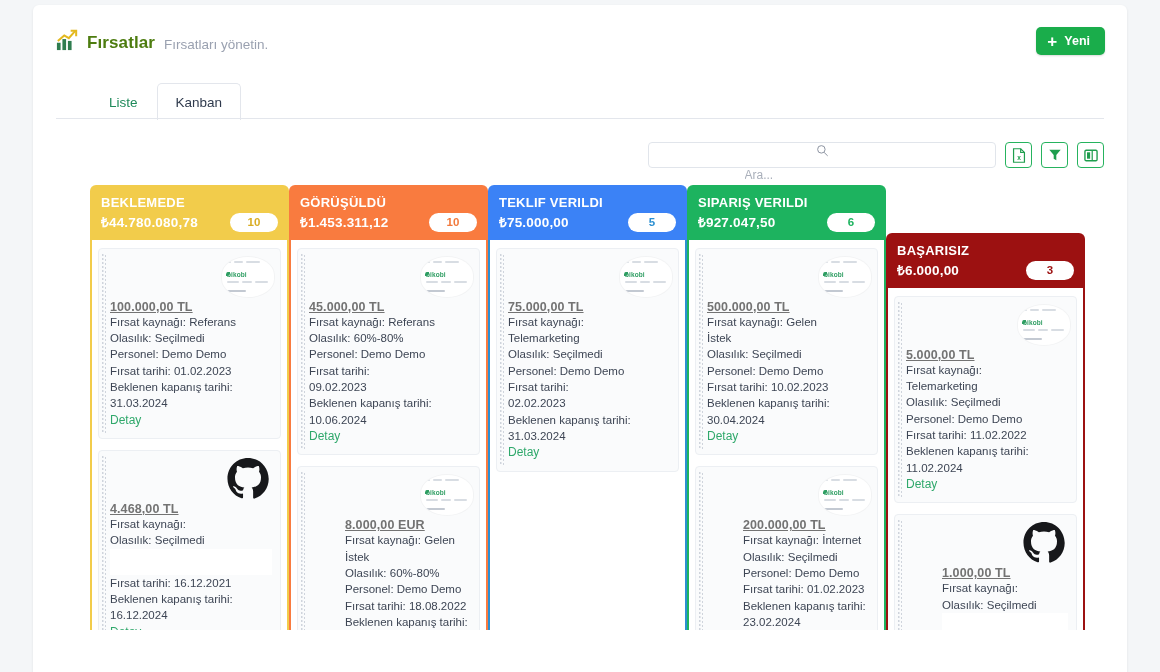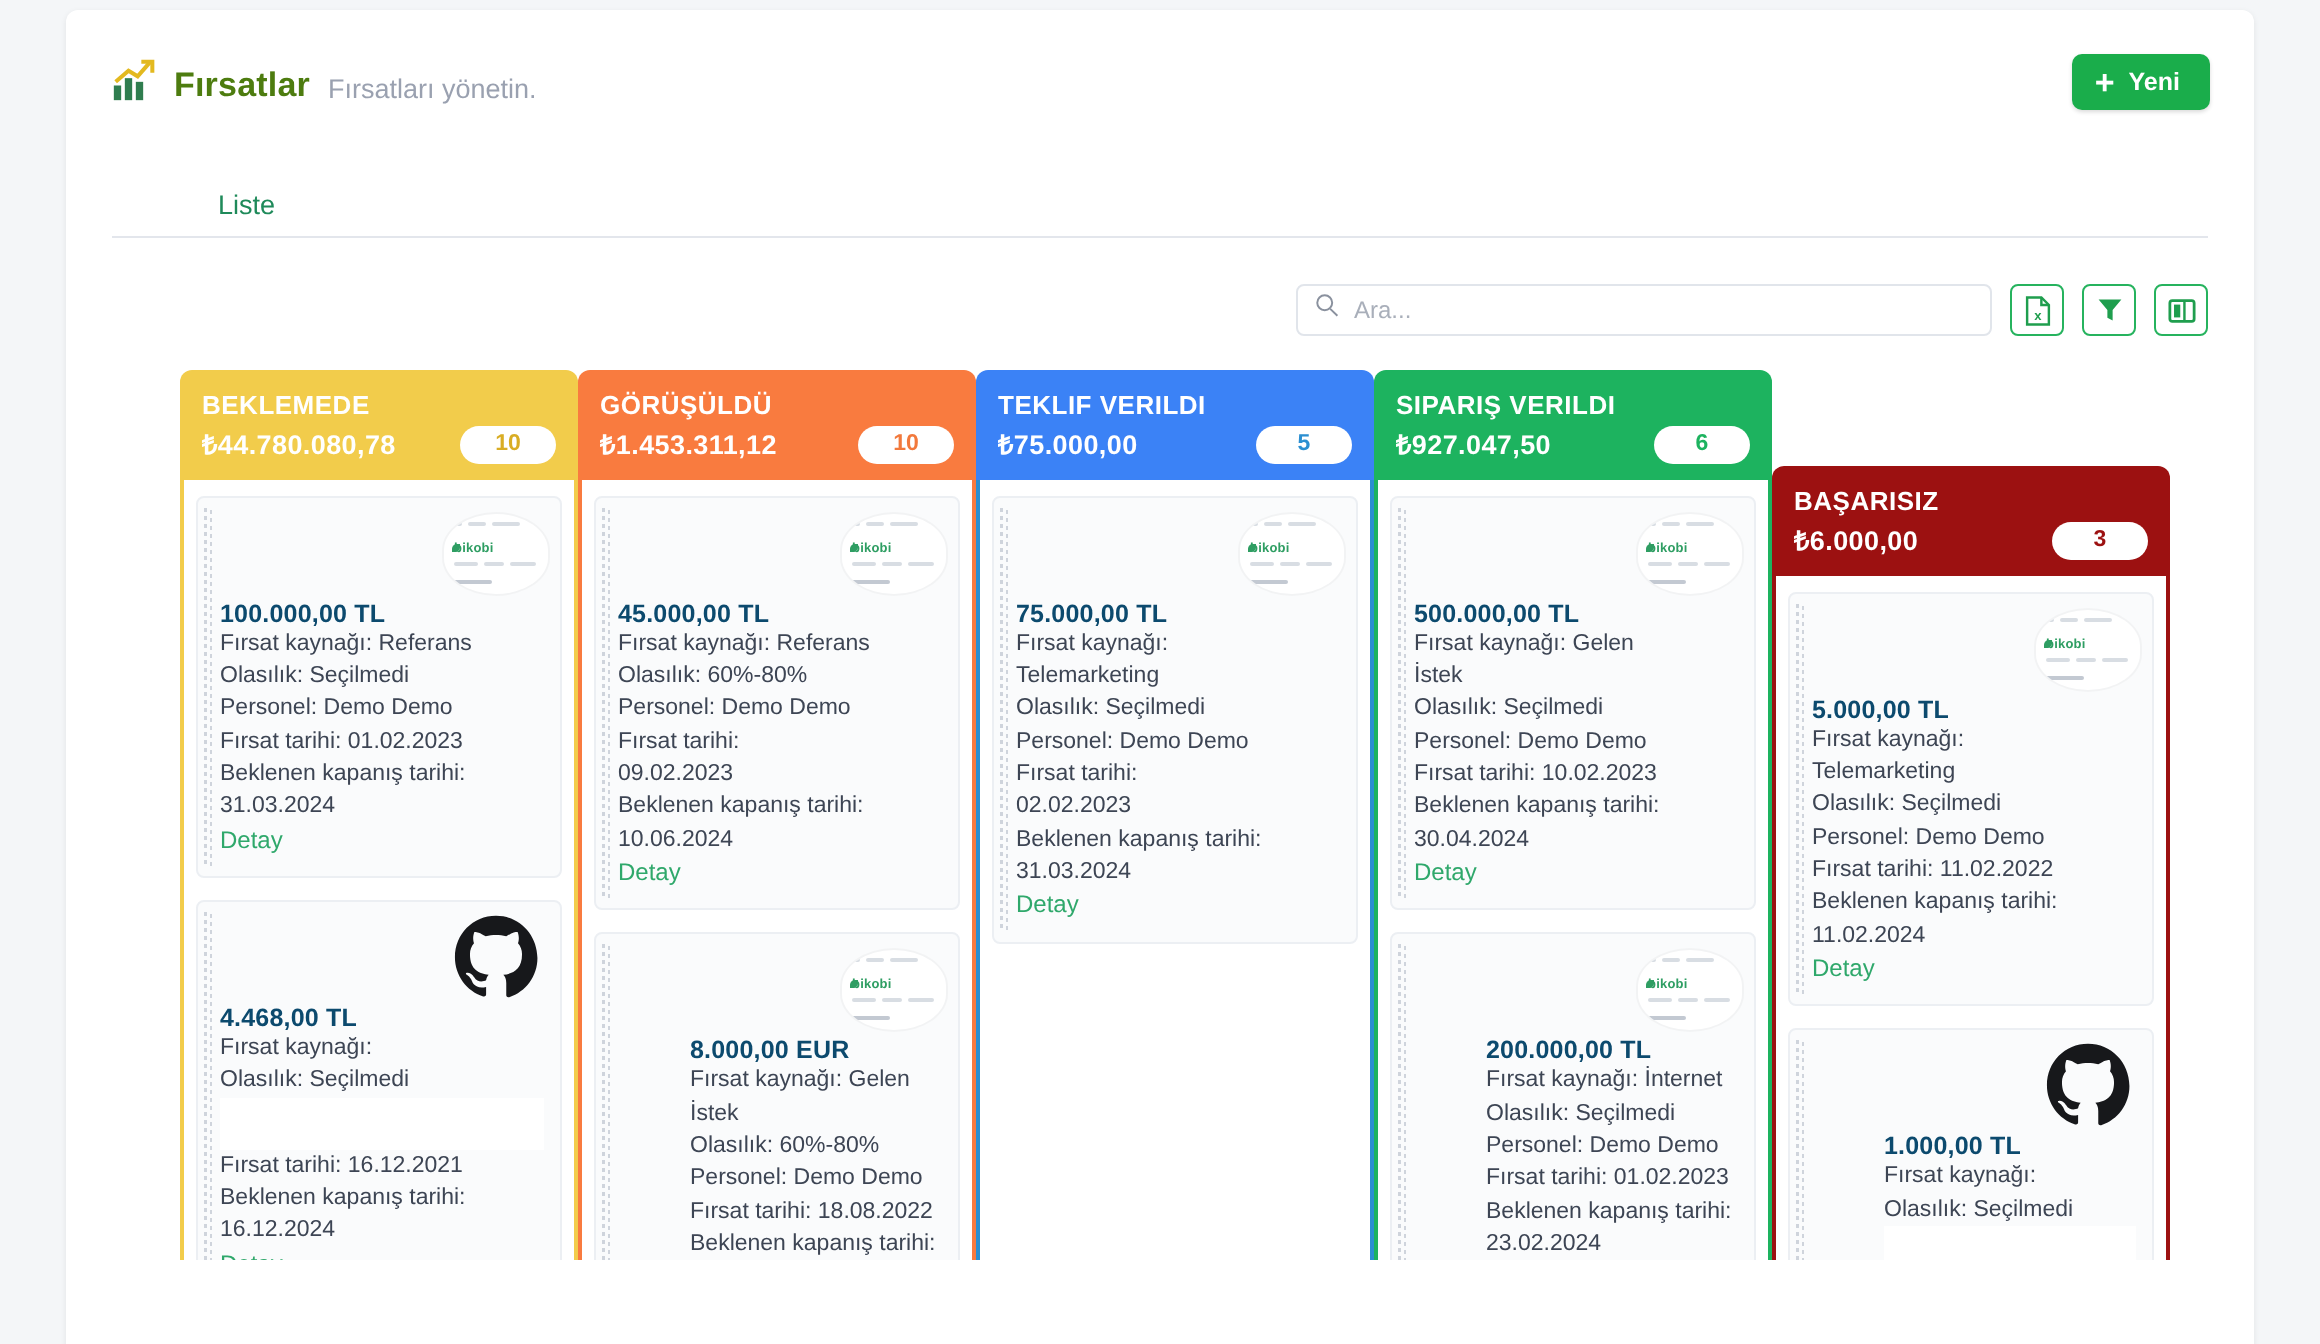--- a/index.html
+++ b/index.html
@@ -40,21 +40,21 @@
   }
   .tab.active{
     background:#fff; border-color:#e3e6ec; border-radius:5px 5px 0 0;
     color:#2f3a4d; font-weight:normal;
   }
   .tabs-rule{ height:1px; background:#e3e6ec; margin:0 23px; position:relative; top:-1px; }
   
   .toolbar{ display:flex; justify-content:flex-end; align-items:center; padding:22px 23px 0 0; gap:9px; }
   .search-wrap{
     width:348px; height:26px; border:1px solid #e1e5eb; border-radius:4px;
-    display:flex; align-items:center; padding:0 8px; gap:7px; background:#fff;
+    display:flex; align-items:center; padding:0 8px; gap:7px; background:#fff;flex-direction:column;
   }
   .search-wrap input{
     border:none; outline:none; font-size:12px; color:#8f96a3; flex:1;
     font-family:"Liberation Sans", sans-serif; background:transparent;
   }
   .search-wrap input::placeholder{ color:#a9afba; }
   .icon-btn{
     width:27px; height:26px; border:1px solid #26b35e; border-radius:4px;
     background:#fff; display:flex; align-items:center; justify-content:center; cursor:pointer;
   }
@@ -96,21 +96,21 @@
   .logo-bikobi .ln{ position:absolute; background:#d8dde3; border-radius:1px; }
   .logo-bikobi .txt{
     position:absolute; left:5px; top:14px; font-size:6.5px; color:#2f9e63;
     font-weight:bold; letter-spacing:.1px;
   }
   .logo-bikobi .leaf{
     position:absolute; left:4px; top:15px; width:4px; height:4px;
     background:#2f9e63; border-radius:60% 0 60% 0;
   }
   .gh{ position:absolute; right:2px; top:0px; width:44px; height:44px; }
-  .amount{ font-size:12.5px; font-weight:bold; color:#0c4a6e; letter-spacing:.1px; margin-top:1px; }
+  .amount{ font-size:12.5px; font-weight:bold; color:#737373; letter-spacing:.1px; margin-top:1px;text-decoration:underline; }
   .meta{ font-size:11.5px; color:#3d4554; line-height:1.42; }
   .blank{ background:#fff; height:13px; }
   .detay{ font-size:12px; color:#2fa86b; cursor:pointer; line-height:1.45; }
   .partial{ overflow:hidden;padding-left:47px; }
 </style>
 </head>
 <body>
 
 <div class="page">
 
@@ -130,20 +130,21 @@
     </div>
     <div class="spacer"></div>
     <button class="btn-new">
       <span class="plus">+</span>
       <span>Yeni</span>
     </button>
   </div>
 
   <div class="tabs">
     <div class="tab">Liste</div>
+    <div class="tab active">Kanban</div>
   </div>
   <div class="tabs-rule"></div>
 
   <div class="toolbar">
     <div class="search-wrap">
       <span>
         <svg width="13" height="13" viewBox="0 0 16 16">
           <circle cx="6.6" cy="6.6" r="4.6" stroke="#8a919e" stroke-width="1.2" fill="none"></circle>
           <line x1="10" y1="10.4" x2="14.4" y2="14.6" stroke="#8a919e" stroke-width="1.2"></line>
         </svg>

